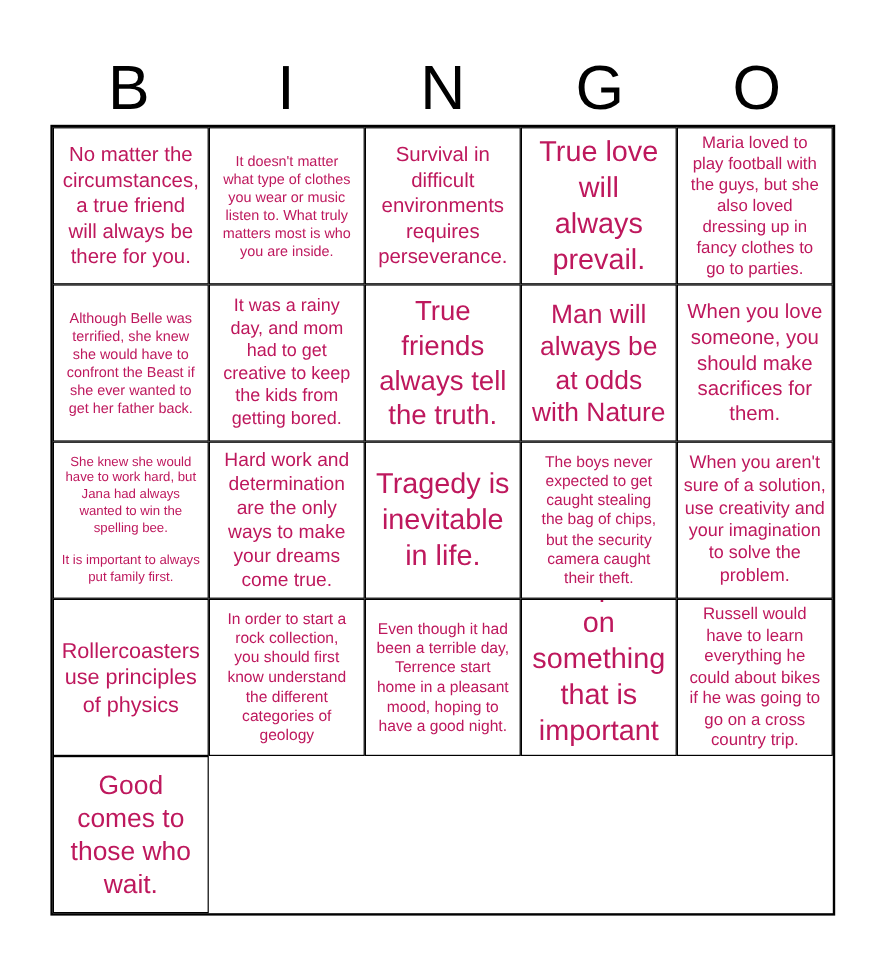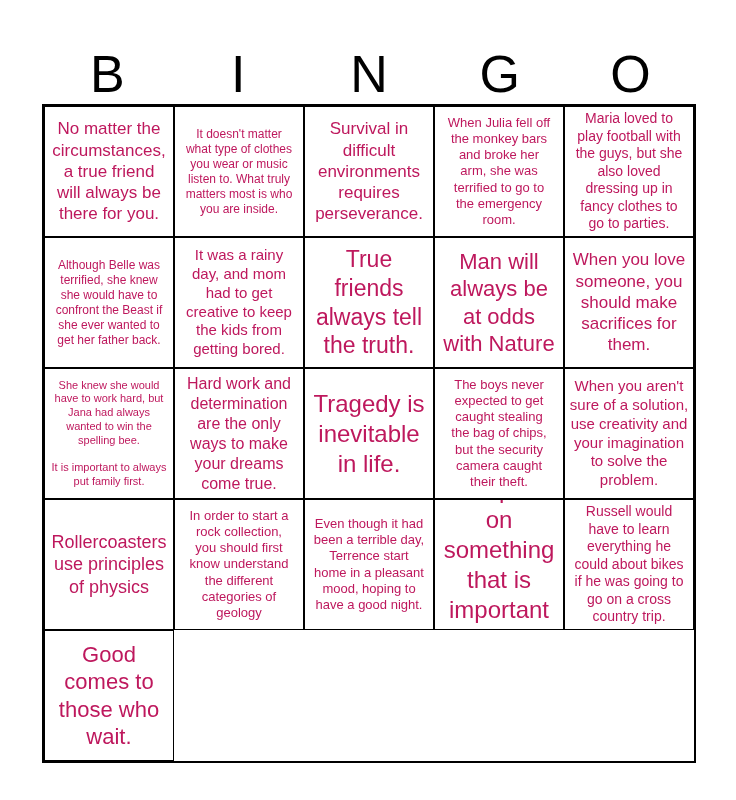--- a/index.html
+++ b/index.html
@@ -87,27 +87,24 @@
 what type of clothes
 you wear or music
 listen to. What truly
 matters most is who
 you are inside.</div>
   <div class="cell fs17">Survival in
 difficult
 environments
 requires
 perseverance.</div>
-  <div class="cell fs13">When Julia fell off
-the monkey bars
-and broke her
-arm, she was
-terrified to go to
-the emergency
-room.</div>
+  <div class="cell fs24">True love
+will
+always
+prevail.</div>
 
   <div class="cell fs14">Maria loved to
 play football with
 the guys, but she
 also loved
 dressing up in
 fancy clothes to
 go to parties.</div>
   <div class="cell fs12">Although Belle was
 terrified, she knew

